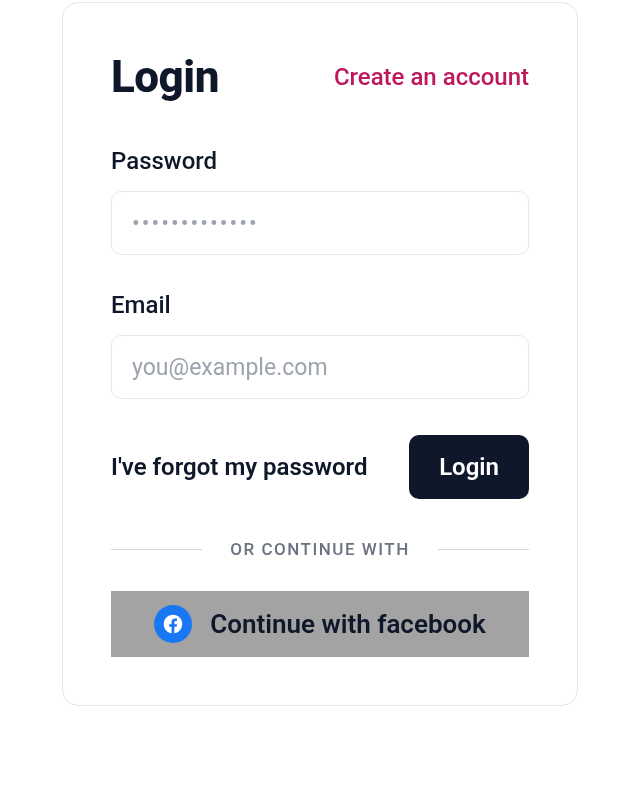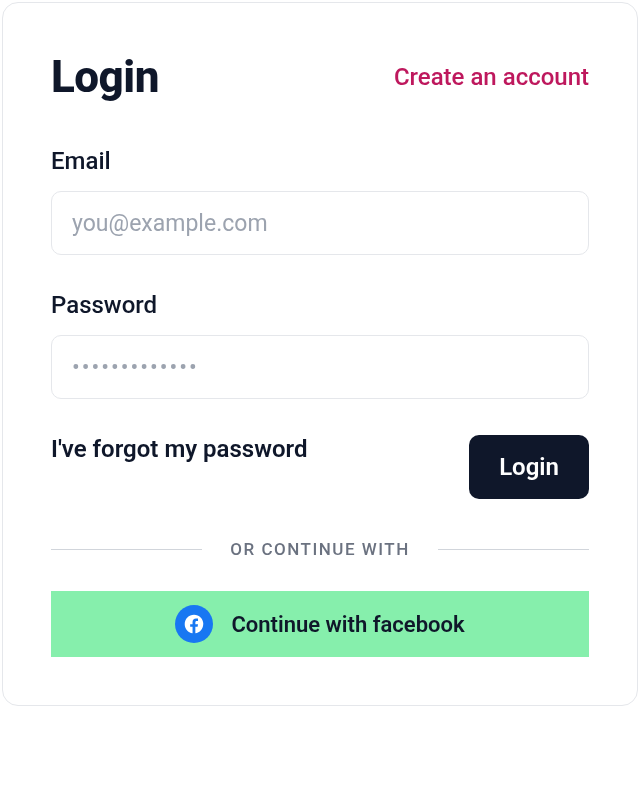--- a/index.html
+++ b/index.html
@@ -10,21 +10,21 @@
     body {
       font-family: -apple-system, BlinkMacSystemFont, "Segoe UI", Roboto, Helvetica, Arial, sans-serif;
       background: #ffffff;
       width: 640px;
       height: 800px;
       display: flex;
       align-items: flex-start;
       justify-content: center;
     }
     .card {
-      width: 636px;
+      width: 516px;
       margin: 2px;
       border: 1px solid #e5e7eb;
       border-radius: 16px;
       padding: 48px;
       background: #ffffff;
     }
     .header-row {
       display: flex;
       justify-content: space-between;
       align-items: center;
@@ -66,21 +66,21 @@
     }
     .input::placeholder {
       color: #9ca3af;
     }
     .input[type="password"]::placeholder {
       letter-spacing: 2px;
     }
     .action-row {
       display: flex;
       justify-content: space-between;
-      align-items: flex-start;
+      align-items: center;
       margin-top: 8px;
     }
     .forgot-link {
       font-size: 24px;
       font-weight: 600;
       color: #0f172a;
       text-decoration: none;
       cursor: pointer;
     }
     .login-btn {
@@ -111,24 +111,24 @@
       letter-spacing: 1.5px;
       color: #6b7280;
       text-transform: uppercase;
     }
     .social-btn {
       width: 100%;
       display: flex;
       align-items: center;
       justify-content: center;
       gap: 18px;
-      background: #86efac;
+      background: #a3a3a3;
       border: none;
       padding: 14px 0;
-      font-size: 22px;
+      font-size: 26px;
       font-weight: 600;
       color: #0f172a;
       cursor: pointer;
       font-family: inherit;
     }
     .fb-icon {
       width: 38px;
       height: 38px;
       flex-shrink: 0;
     }
@@ -137,27 +137,27 @@
 <body>
 
 <div class="card">
 
   <div class="header-row">
     <h1 class="title">Login</h1>
     <a class="create-link">Create an account</a>
   </div>
 
   <div class="field">
-    <label class="label">Email</label>
-    <input class="input" type="email" placeholder="you@example.com" style="">
+    <label class="label">Password</label>
+    <input class="input" type="password" placeholder="•••••••••••••" style="">
   </div>
 
   <div class="field">
-    <label class="label">Password</label>
-    <input class="input" type="password" placeholder="•••••••••••••" style="">
+    <label class="label">Email</label>
+    <input class="input" type="email" placeholder="you@example.com" style="">
   </div>
 
   <div class="action-row">
     <a class="forgot-link">I've forgot my password</a>
     <button class="login-btn">Login</button>
   </div>
 
   <div class="divider-row">
     <div class="divider-line"></div>
     <span class="divider-text">OR CONTINUE WITH</span>

